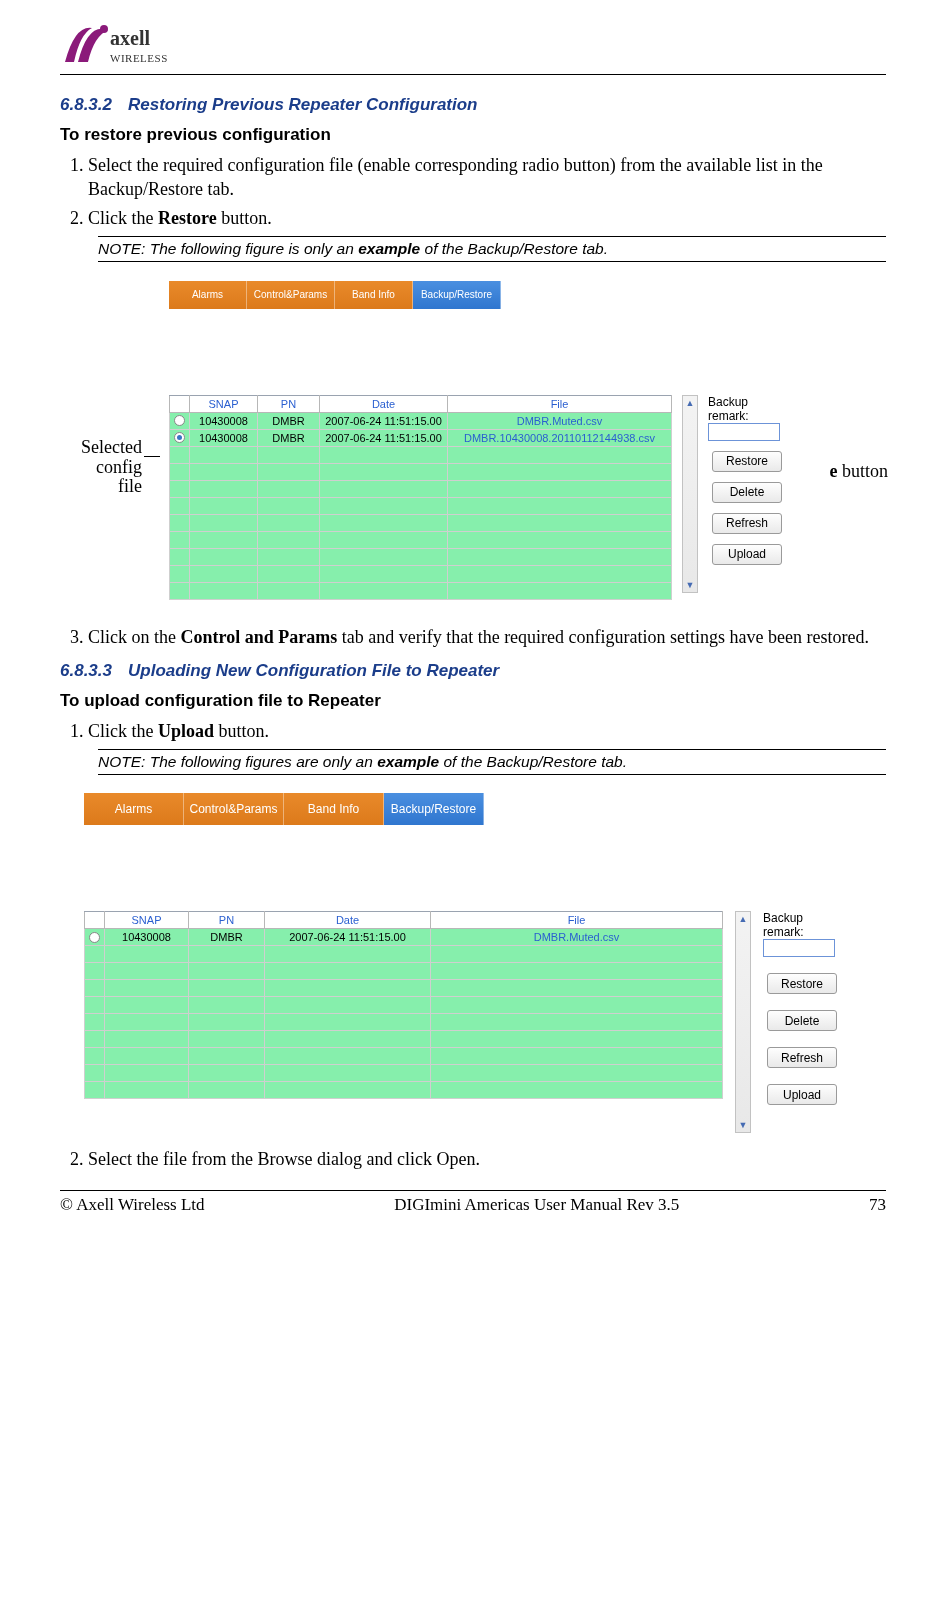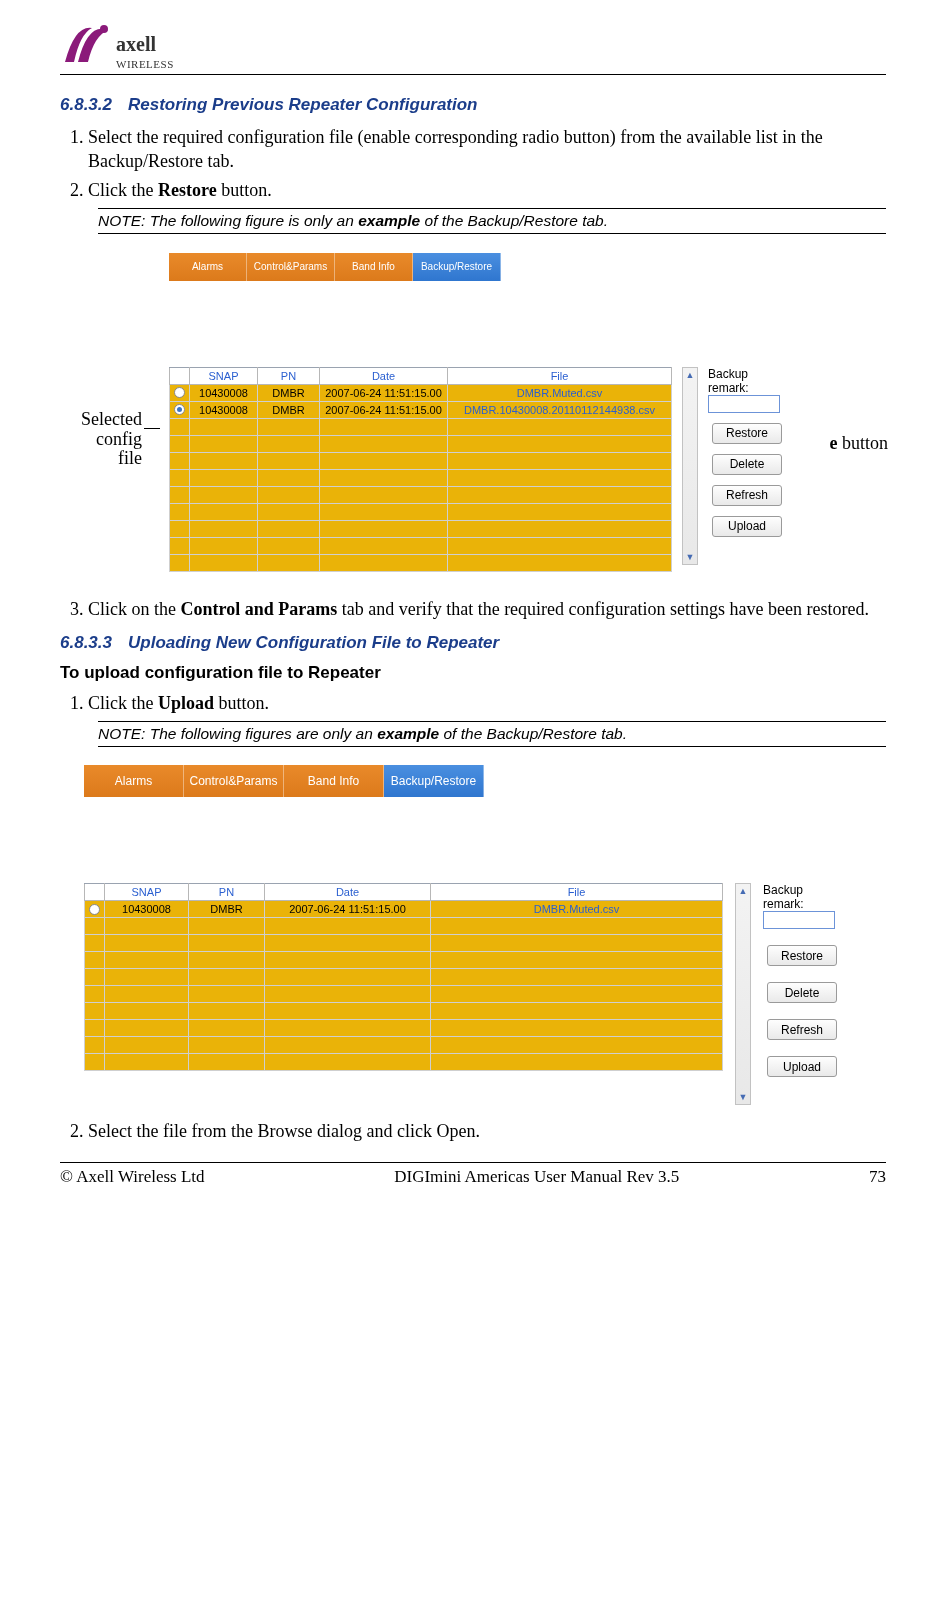--- a/index.html
+++ b/index.html
@@ -8,21 +8,21 @@
     font-family: "Times New Roman", Times, serif;
     background: #fff;
     color: #000;
     width: 946px;
   }
   .page {
     padding: 20px 60px 30px 60px;
     position: relative;
   }
   .header { display: flex; justify-content: space-between; align-items: flex-start; margin-bottom: 4px; }
-  .logo-box { display: flex; align-items: flex-end; gap: 6px; }
+  .logo-box { display: flex; align-items: center; gap: 0; }
   .logo-svg { width: 50px; height: 50px; }
   .logo-text { font-size: 11px; letter-spacing: 0.5px; color: #333; margin-top: 2px; }
   .logo-word { font-size: 20px; font-weight: bold; color: #333; letter-spacing: 0; }
   .header-right { text-align: right; }
   .prod-line1 { font-variant: small-caps; font-size: 18px; }
   .prod-line2 { font-size: 22px; font-weight: bold; font-family: Arial, sans-serif; }
   .hr-thin { border: none; border-top: 1px solid #000; margin: 2px 0 20px 0; }
   .section-num { font-family: Arial, sans-serif; font-weight: bold; color: #1b3d8a; font-style: italic; font-size: 17px; margin: 12px 0 10px 0; }
   .section-num .gap { display:inline-block; width: 16px; }
   .sub-bold { font-family: Arial, sans-serif; font-weight: bold; font-size: 17px; margin: 6px 0 8px 0; }
@@ -51,21 +51,21 @@
   .tabs2 .tab { width: 100px; font-size: 12px; height: 32px; }
   .below-tabs2 { height: 86px; }
 
   .grid-area { display:flex; gap: 10px; align-items:flex-start; }
   .grid-area2 { display:flex; gap: 12px; align-items:flex-start; }
 
   table.cfg {
     border-collapse: collapse;
     font-family: Verdana, Arial, sans-serif;
     font-size: 11px;
-    background: #eab308;
+    background: #86efac;
   }
   table.cfg th {
     background: #fff; color: #2a5fd0; font-weight: normal;
     border: 1px solid #b7b7b7; padding: 2px 4px; text-align: center;
     border-top: 1.5px solid #9aa3b0;
   }
   table.cfg td {
     border: 1px solid #cfcfcf; padding: 1px 4px; height: 17px; text-align: center;
   }
   table.cfg td.link { color: #2a5fd0; }
@@ -106,20 +106,21 @@
         <div class="logo-word">axell</div>
         <div class="logo-text">WIRELESS</div>
       </div>
     </div>
   </div>
   <hr class="hr-thin">
 
   <div class="section-num">
     <span>6.8.3.2</span><span class="gap"></span><span>Restoring Previous Repeater Configuration</span>
   </div>
+  <div class="sub-bold">To restore previous configuration</div>
   <ol class="steps">
     <li>Select the required configuration file (enable corresponding radio button) from the available list in the Backup/Restore tab.</li>
     <li><span> Click the </span><b>Restore</b><span> button.</span></li>
   </ol>
 
   <div class="note-wrap">
     <hr class="note-rule">
     <div class="note-text"><span>NOTE: The following figure is only an </span><span class="ex">example</span><span> of the Backup/Restore tab.</span></div>
     <hr class="note-rule">
   </div>

